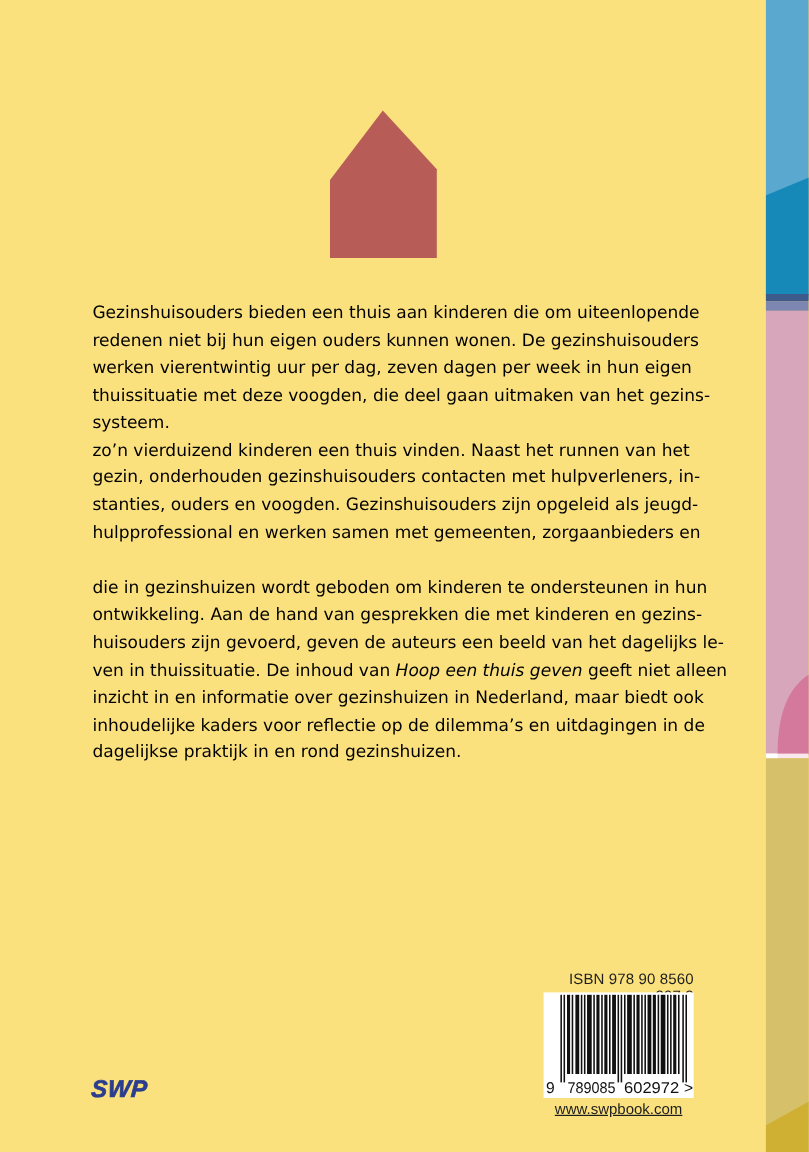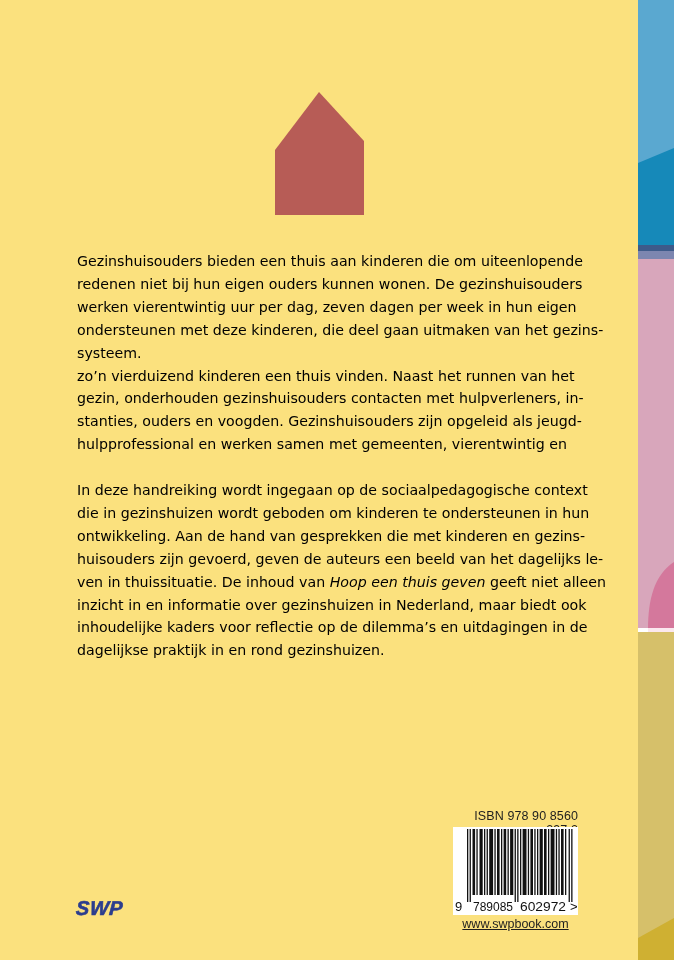--- a/index.html
+++ b/index.html
@@ -48,31 +48,30 @@
 
   <svg class="house" width="96" height="130" viewBox="0 0 96 130">
     <polygon points="3,62 47,4 92,53 92,127 3,127" fill="#b75c56"></polygon>
   </svg>
 
   <div class="blurb">
     <p>
       <span class="line">Gezinshuisouders bieden een thuis aan kinderen die om uiteenlopende</span>
       <span class="line">redenen niet bij hun eigen ouders kunnen wonen. De gezinshuisouders</span>
       <span class="line">werken vierentwintig uur per dag, zeven dagen per week in hun eigen</span>
-      <span class="line">ondersteunen met deze kinderen, die deel gaan uitmaken van het gezins-</span>
+      <span class="line">thuissituatie met deze voogden, die deel gaan uitmaken van het gezins-</span>
       <span class="line last">systeem.</span>
     </p>
     <p>
       <span class="line">zo’n vierduizend kinderen een thuis vinden. Naast het runnen van het</span>
       <span class="line">gezin, onderhouden gezinshuisouders contacten met hulpverleners, in-</span>
       <span class="line">stanties, ouders en voogden. Gezinshuisouders zijn opgeleid als jeugd-</span>
-      <span class="line">hulpprofessional en werken samen met gemeenten, vierentwintig en</span>
+      <span class="line">hulpprofessional en werken samen met gemeenten, zorgaanbieders en</span>
     </p>
     <p class="gap">
-      <span class="line">In deze handreiking wordt ingegaan op de sociaalpedagogische context</span>
       <span class="line">die in gezinshuizen wordt geboden om kinderen te ondersteunen in hun</span>
       <span class="line">ontwikkeling. Aan de hand van gesprekken die met kinderen en gezins-</span>
       <span class="line">huisouders zijn gevoerd, geven de auteurs een beeld van het dagelijks le-</span>
       <span class="line"><span>ven in thuissituatie. De inhoud van </span><em>Hoop een thuis geven</em><span> geeft niet alleen</span></span>
       <span class="line">inzicht in en informatie over gezinshuizen in Nederland, maar biedt ook</span>
       <span class="line">inhoudelijke kaders voor reflectie op de dilemma’s en uitdagingen in de</span>
       <span class="line last">dagelijkse praktijk in en rond gezinshuizen.</span>
     </p>
   </div>
 

